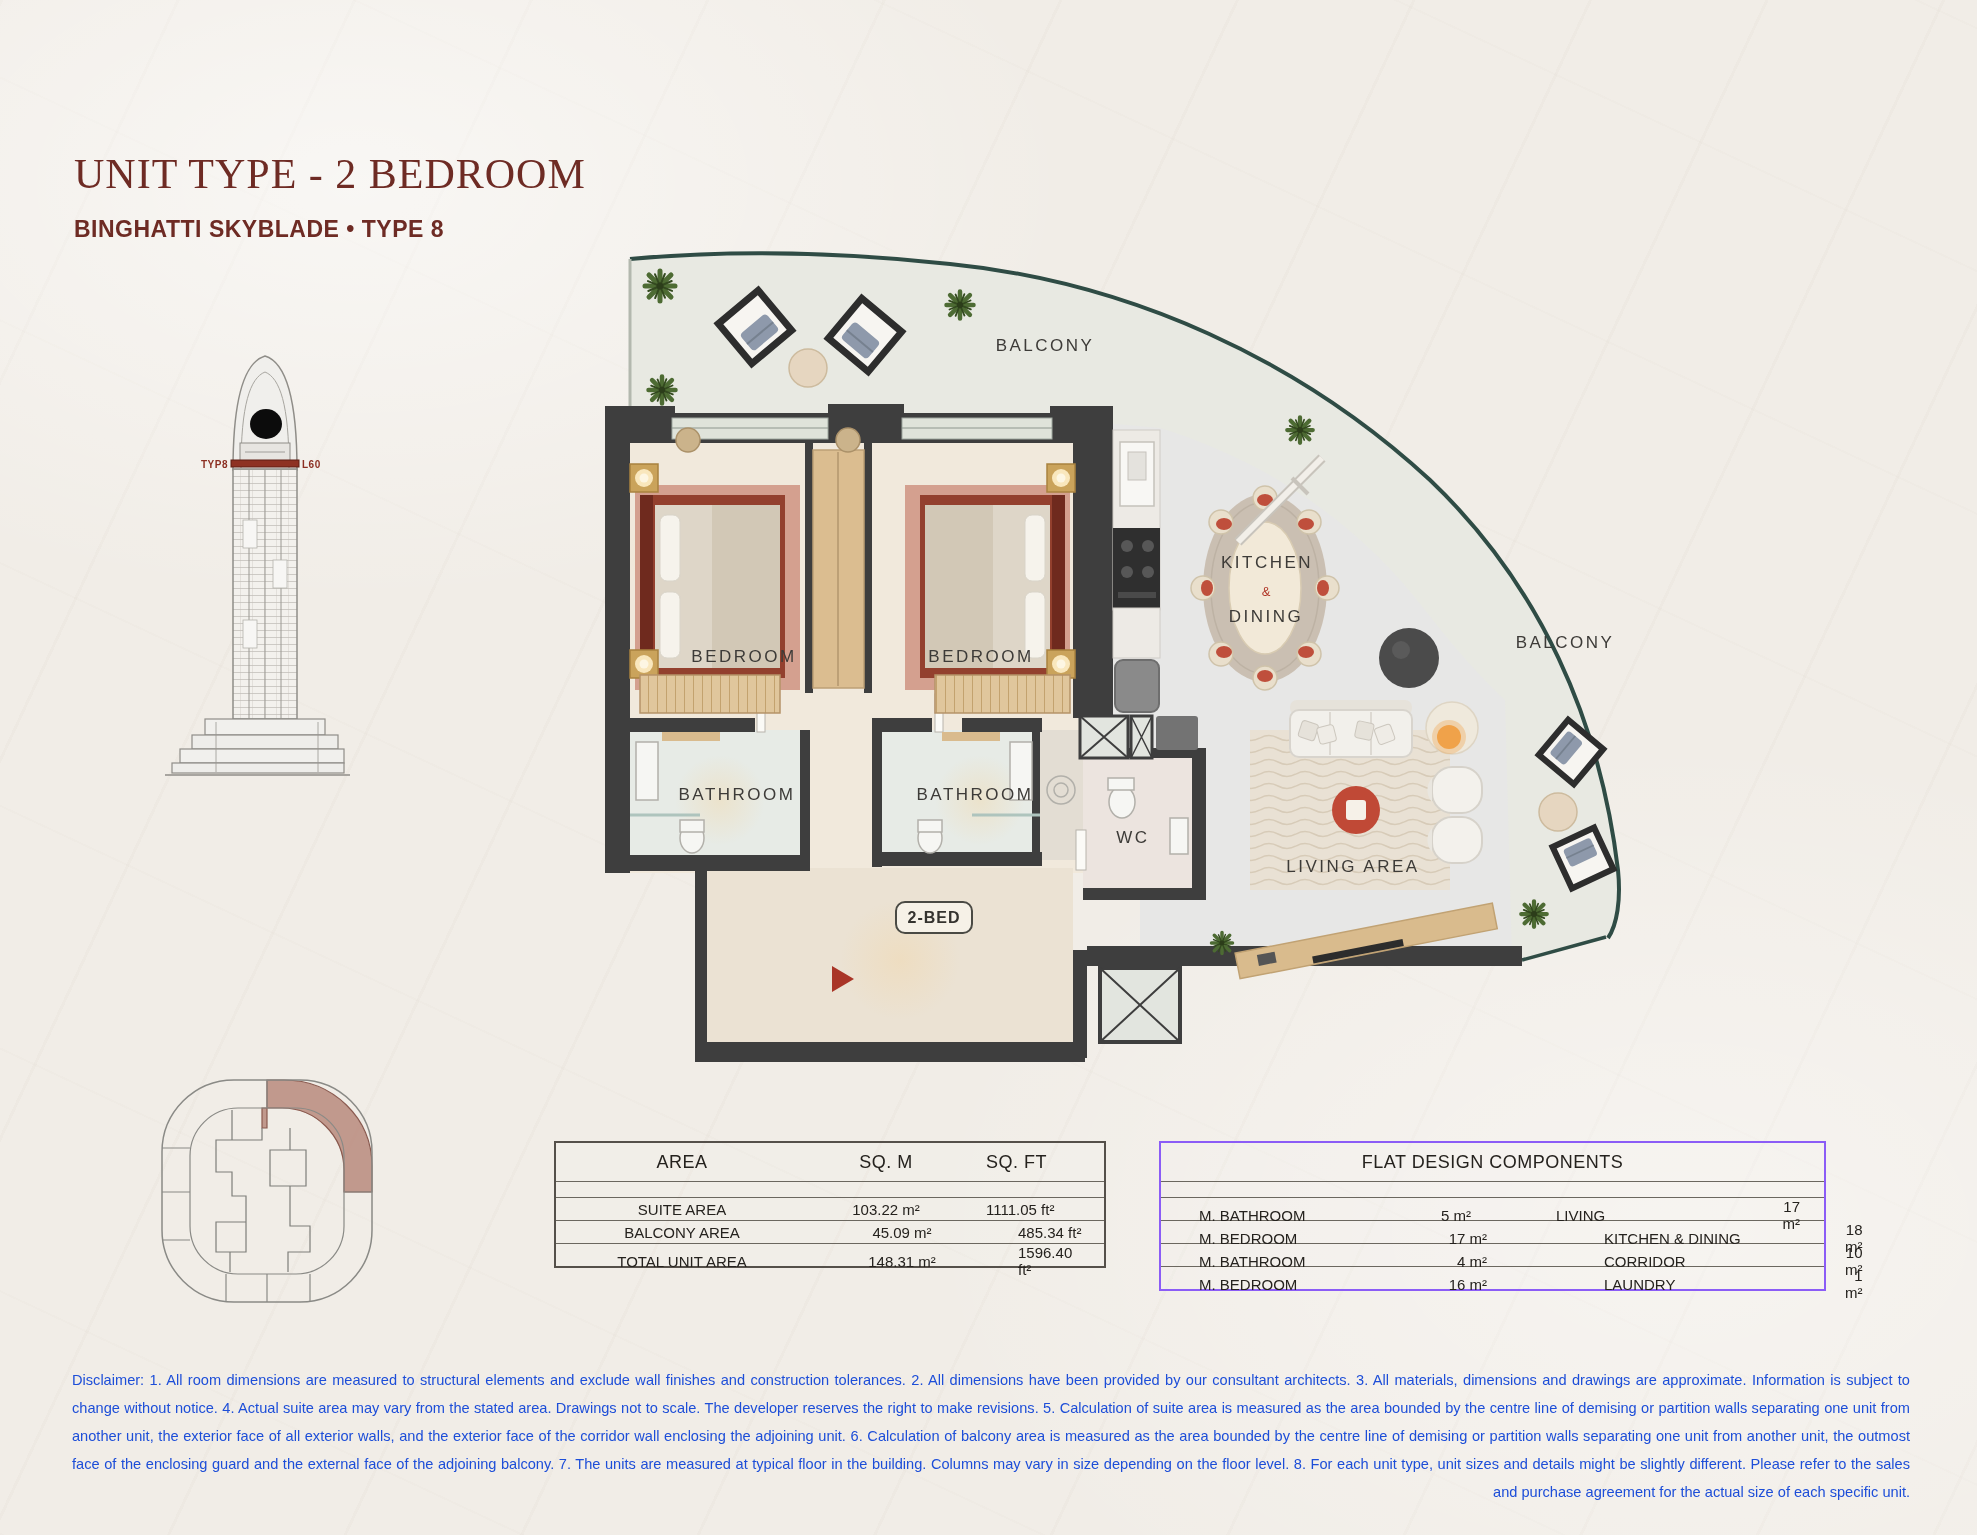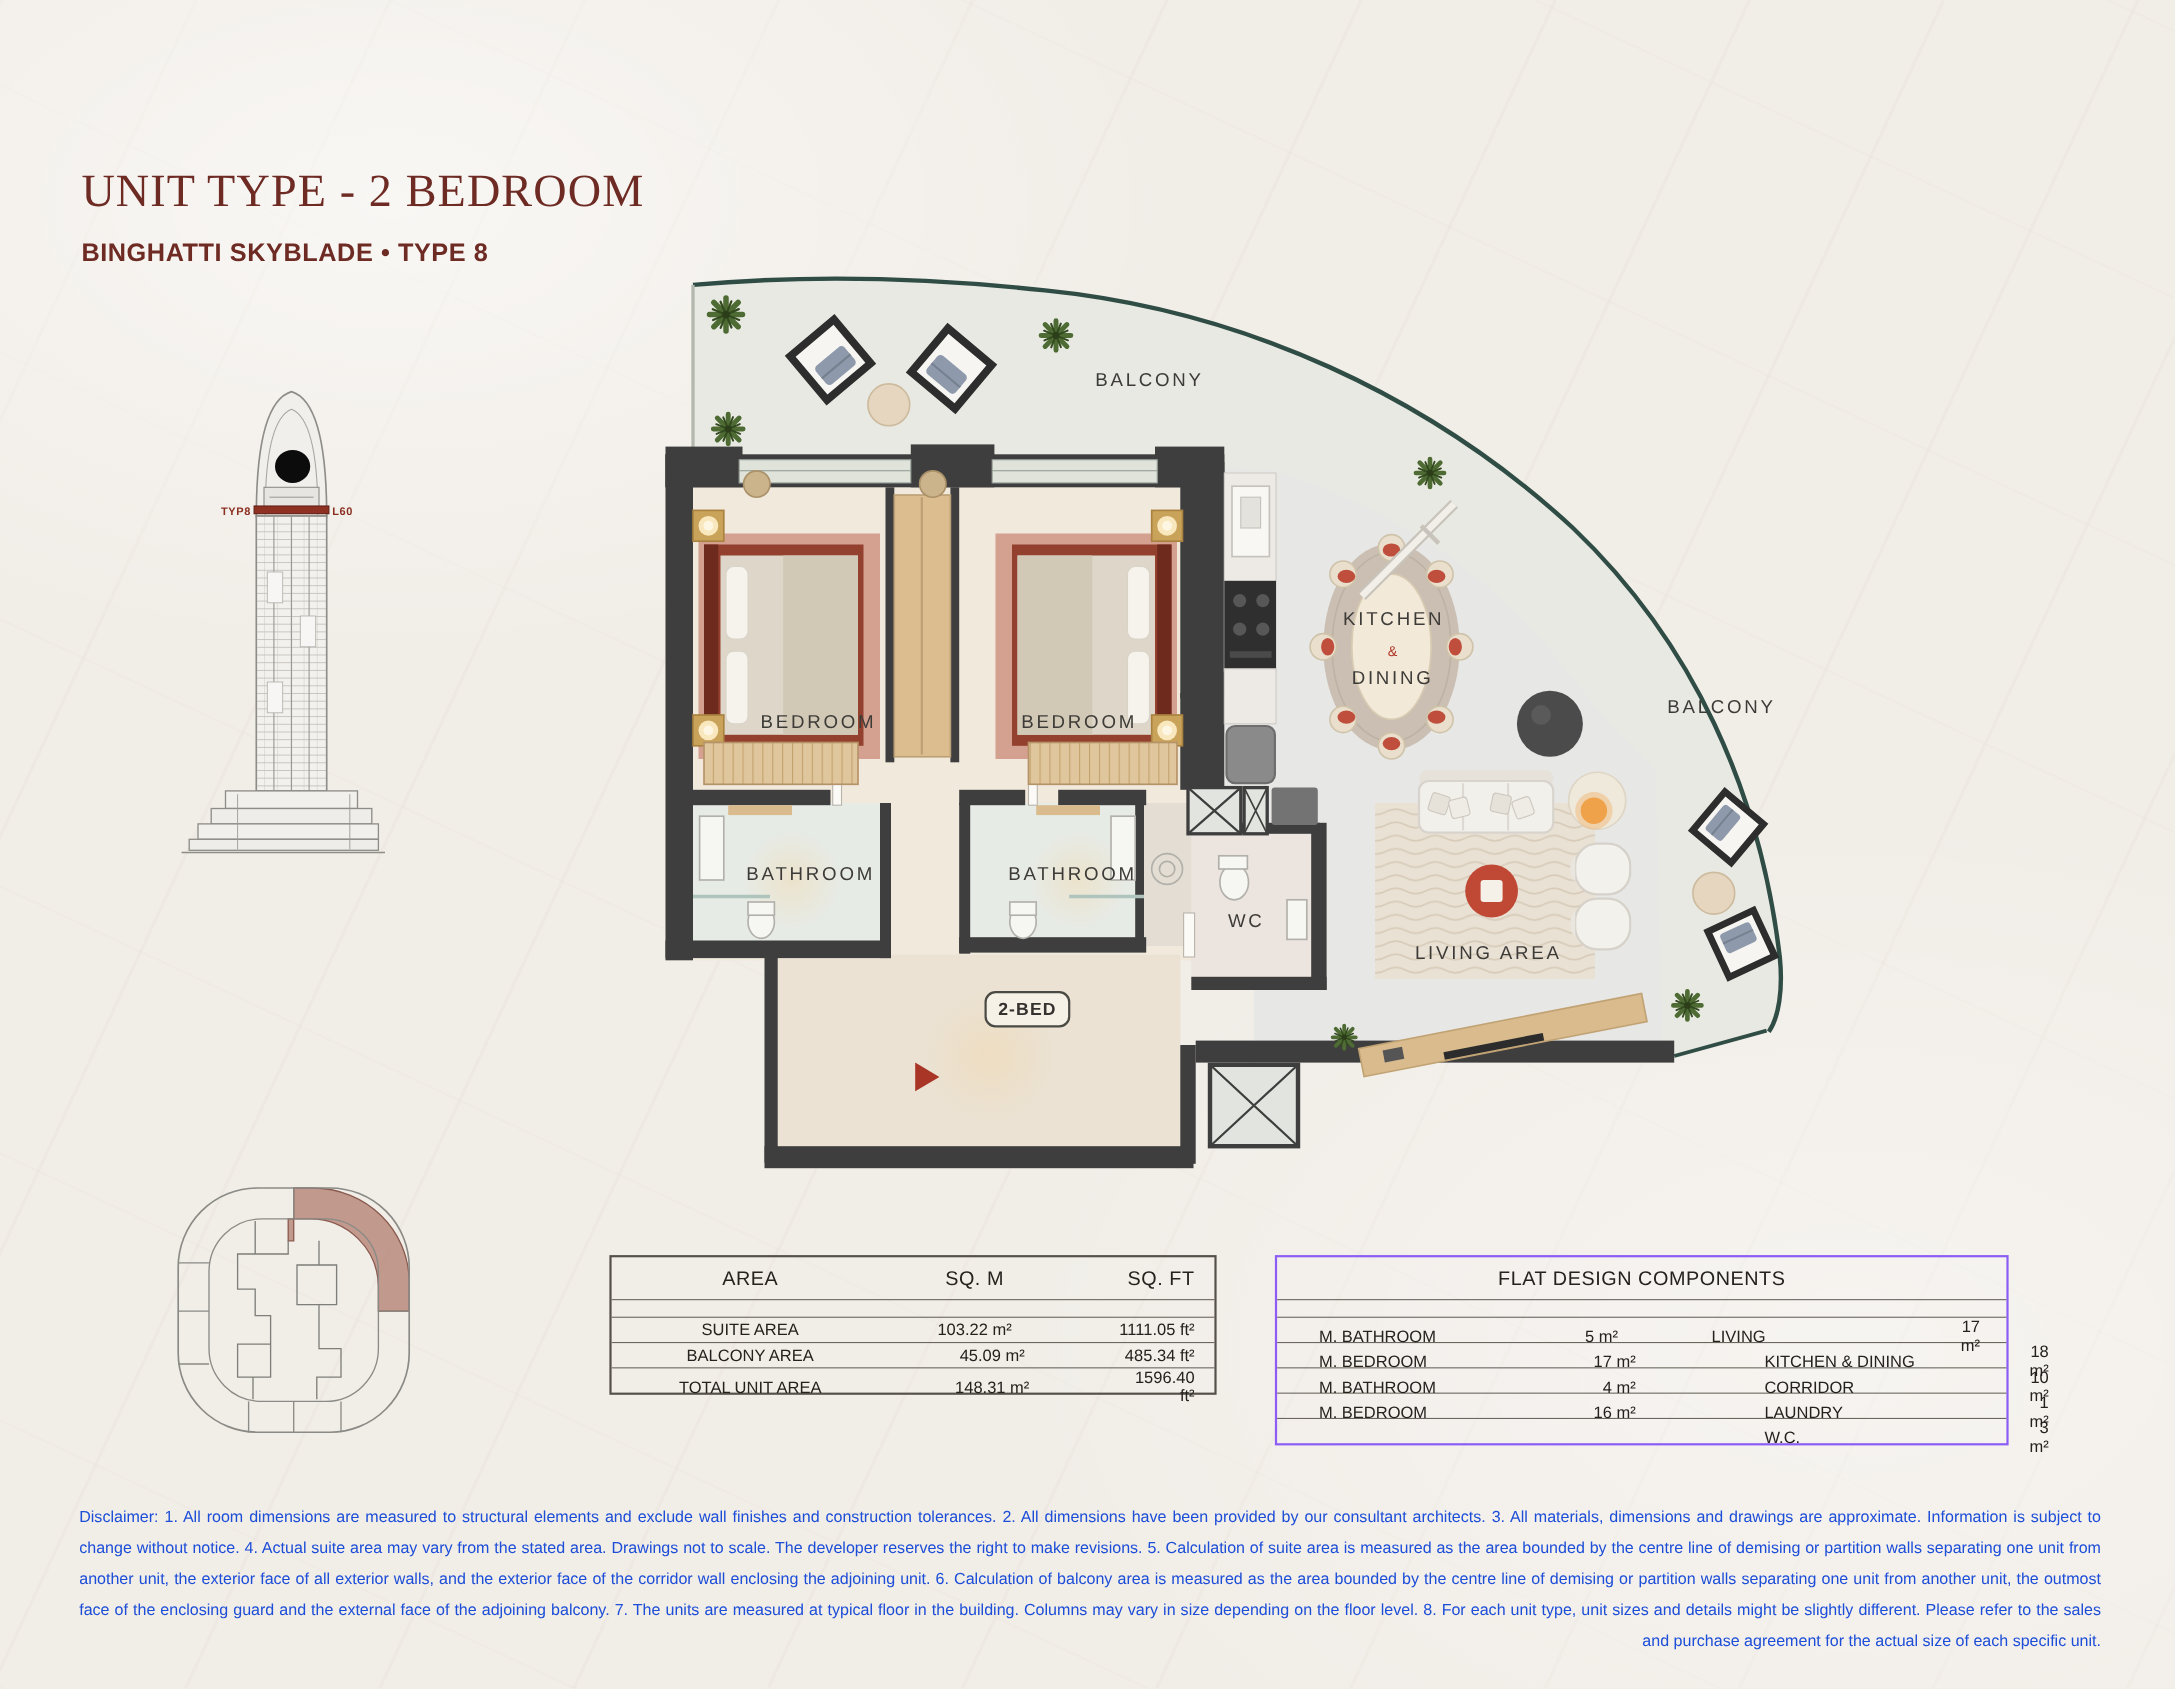--- a/index.html
+++ b/index.html
@@ -35,21 +35,21 @@
   #area-table{left:554px;top:1141px;width:548px;border:2px solid #55504a;}
   #flat-table{left:1159px;top:1141px;width:663px;border:2px solid #8b5cf6;}
   .tbl-header{height:38px;display:grid;align-items:center;border-bottom:1px solid #6b675f;}
   #area-table .tbl-header{grid-template-columns:230px 200px 1fr;font-size:18px;letter-spacing:.5px;}
   .tbl-spacer{height:15px;border-bottom:1px solid #6b675f;}
   .tbl-row{height:22px;display:grid;align-items:center;font-size:15px;}
   .tbl-row + .tbl-row{border-top:1px solid #6b675f;gap:16px;}
   #area-table .tbl-row{grid-template-columns:230px 200px 1fr;}
   .c1{padding-left:22px;text-align:center;}
   .c2{text-align:center;}
-  .c3{text-align:right;padding-right:18px;}
+  .c3{padding-right:18px;}
   #flat-table .tbl-header{grid-template-columns:1fr;font-size:18px;letter-spacing:.5px;text-align:center;}
   #flat-table .tbl-row{grid-template-columns:180px 130px 85px 225px 1fr;}
   .fc1{padding-left:38px;}
   .fc2{text-align:right;}
   .fc4{text-align:left;}
   .fc5{text-align:right;padding-right:24px;}
   
   #disclaimer{
     left:72px;top:1366px;width:1838px;
     font-size:14.6px;line-height:28px;color:#1d4ed8;
@@ -436,22 +436,15 @@
     <div class="fc4">CORRIDOR</div>
     <div class="fc5">10 m²</div>
   </div>
   <div class="tbl-row">
     <div class="fc1">M. BEDROOM</div>
     <div class="fc2">16 m²</div>
     <div></div>
     <div class="fc4">LAUNDRY</div>
     <div class="fc5">1 m²</div>
   </div>
-  <div class="tbl-row">
-    <div class="fc1"></div>
-    <div class="fc2"></div>
-    <div></div>
-    <div class="fc4">W.C.</div>
-    <div class="fc5">3 m²</div>
-  </div>
 </div>
 
 <div class="abs" id="disclaimer">Disclaimer: 1. All room dimensions are measured to structural elements and exclude wall finishes and construction tolerances. 2. All dimensions have been provided by our consultant architects. 3. All materials, dimensions and drawings are approximate. Information is subject to change without notice. 4. Actual suite area may vary from the stated area. Drawings not to scale. The developer reserves the right to make revisions. 5. Calculation of suite area is measured as the area bounded by the centre line of demising or partition walls separating one unit from another unit, the exterior face of all exterior walls, and the exterior face of the corridor wall enclosing the adjoining unit. 6. Calculation of balcony area is measured as the area bounded by the centre line of demising or partition walls separating one unit from another unit, the outmost face of the enclosing guard and the external face of the adjoining balcony. 7. The units are measured at typical floor in the building. Columns may vary in size depending on the floor level. 8. For each unit type, unit sizes and details might be slightly different. Please refer to the sales and purchase agreement for the actual size of each specific unit.</div>
 
 </body></html>

